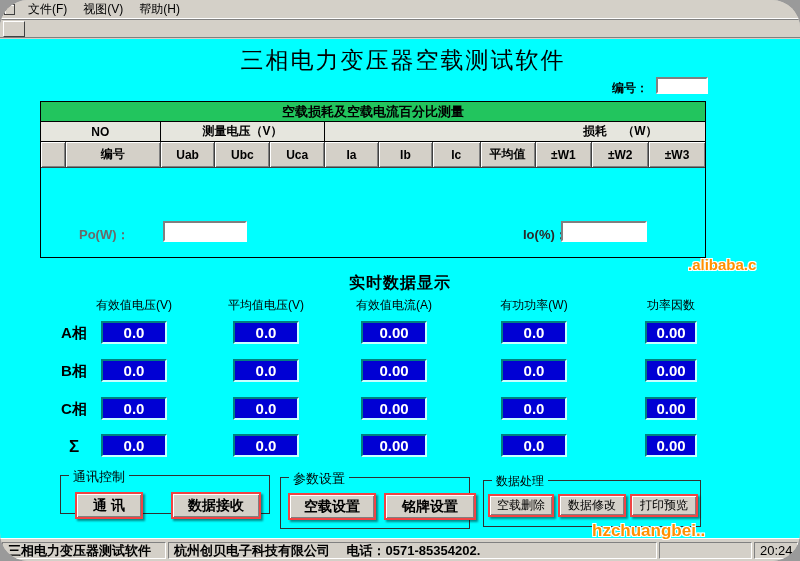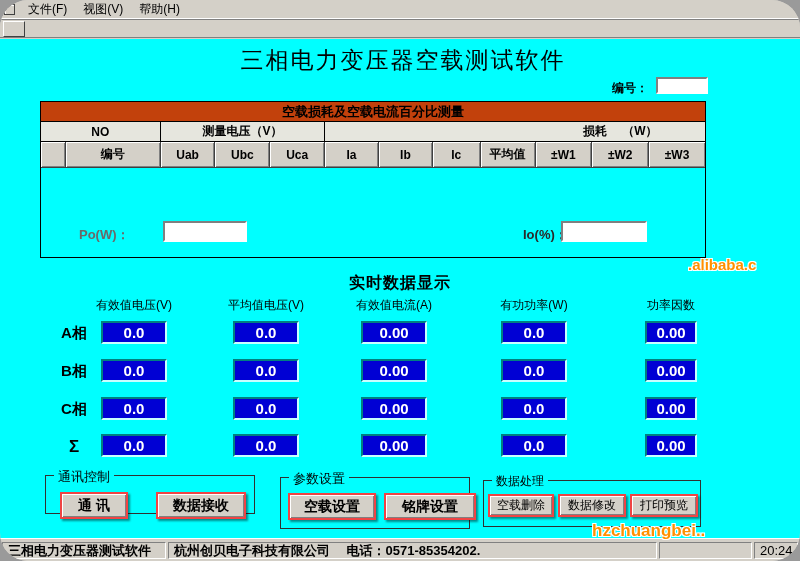--- a/index.html
+++ b/index.html
@@ -46,21 +46,21 @@
     font-family:inherit; font-size:12px; padding:0 2px; outline:none;
   }
   .serial-input { position:absolute; top:38px; left:656px; width:52px; height:17px; }
   
   .mtable {
     position:absolute; left:40px; top:62px; width:666px; height:157px;
     border:1px solid #000;
   }
   .mt-title {
     height:20px; line-height:20px; text-align:center;
-    background:#c2410c; border-bottom:1px solid #000;
+    background:#22c55e; border-bottom:1px solid #000;
     font-size:13px; font-weight:bold;
   }
   .mt-groups { display:flex; height:20px; background:#E6E6DE; border-bottom:1px solid #000; }
   .mt-group {
     display:flex; align-items:center; justify-content:center;
     font-size:12px; font-weight:bold; border-right:1px solid #000;
   }
   .mt-group:last-child { border-right:none; }
   .g0 { width:120px; } .g1 { width:165px; } .g2 { width:211px;margin-top:36px; } .g3 { width:170px; }
   .mt-cols { display:flex; height:26px; }
@@ -210,21 +210,21 @@
     <div class="value-box" style="left:501px; top:358px">0.0</div>
     <div class="value-box narrow" style="left:645px; top:358px">0.00</div>
 
     <div class="rt-row-label" style="top:398px; font-size:17px">Σ</div>
     <div class="value-box" style="left:101px; top:395px">0.0</div>
     <div class="value-box" style="left:233px; top:395px">0.0</div>
     <div class="value-box" style="left:361px; top:395px">0.00</div>
     <div class="value-box" style="left:501px; top:395px">0.0</div>
     <div class="value-box narrow" style="left:645px; top:395px">0.00</div>
 
-    <div class="gbox" style="left:45px; top:436px; width:210px; height:39px">
+    <div class="gbox" style="left:60px; top:436px; width:210px; height:39px">
       <span class="gbox-label">通讯控制</span>
       <button class="btn btn-lg" style="left:14px; top:16px; width:68px">通  讯</button>
       <button class="btn btn-lg" style="left:110px; top:16px; width:90px">数据接收</button>
     </div>
 
     <div class="gbox" style="left:280px; top:438px; width:190px; height:52px">
       <span class="gbox-label">参数设置</span>
       <button class="btn btn-lg" style="left:7px; top:15px; width:88px">空载设置</button>
       <button class="btn btn-lg" style="left:103px; top:15px; width:92px">铭牌设置</button>
     </div>

